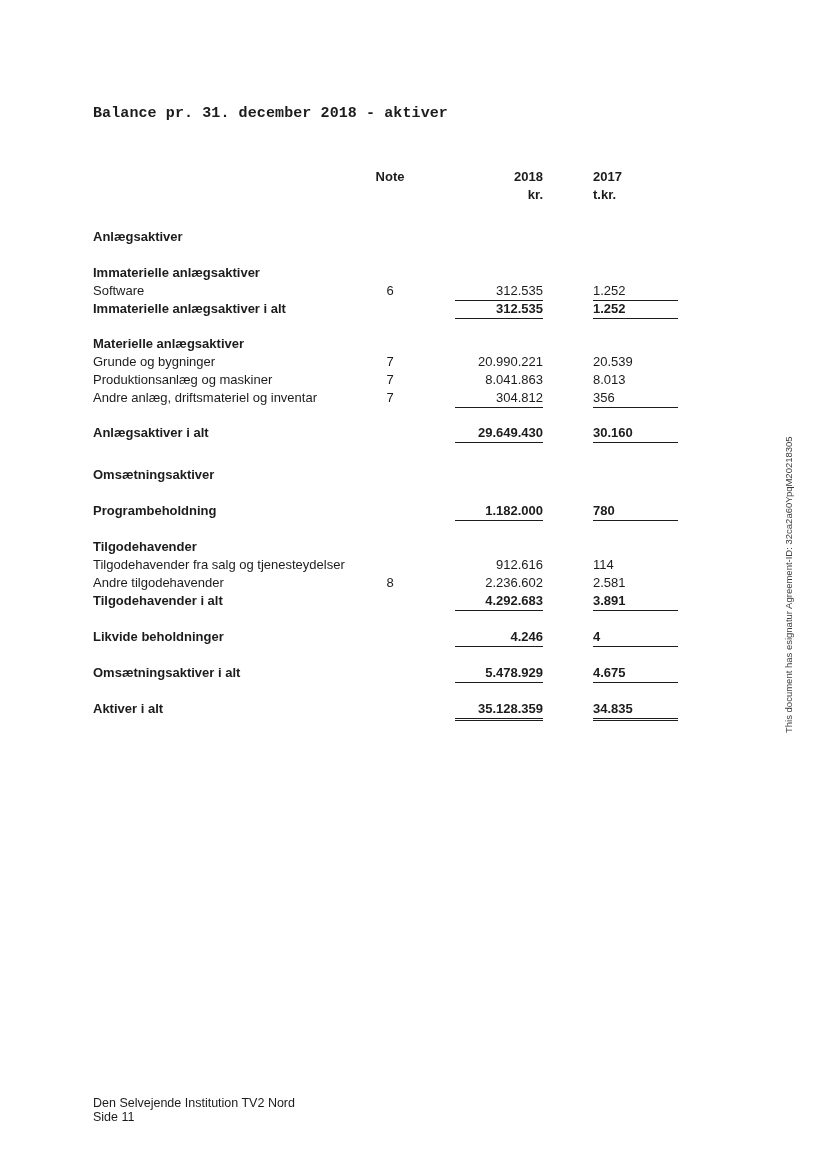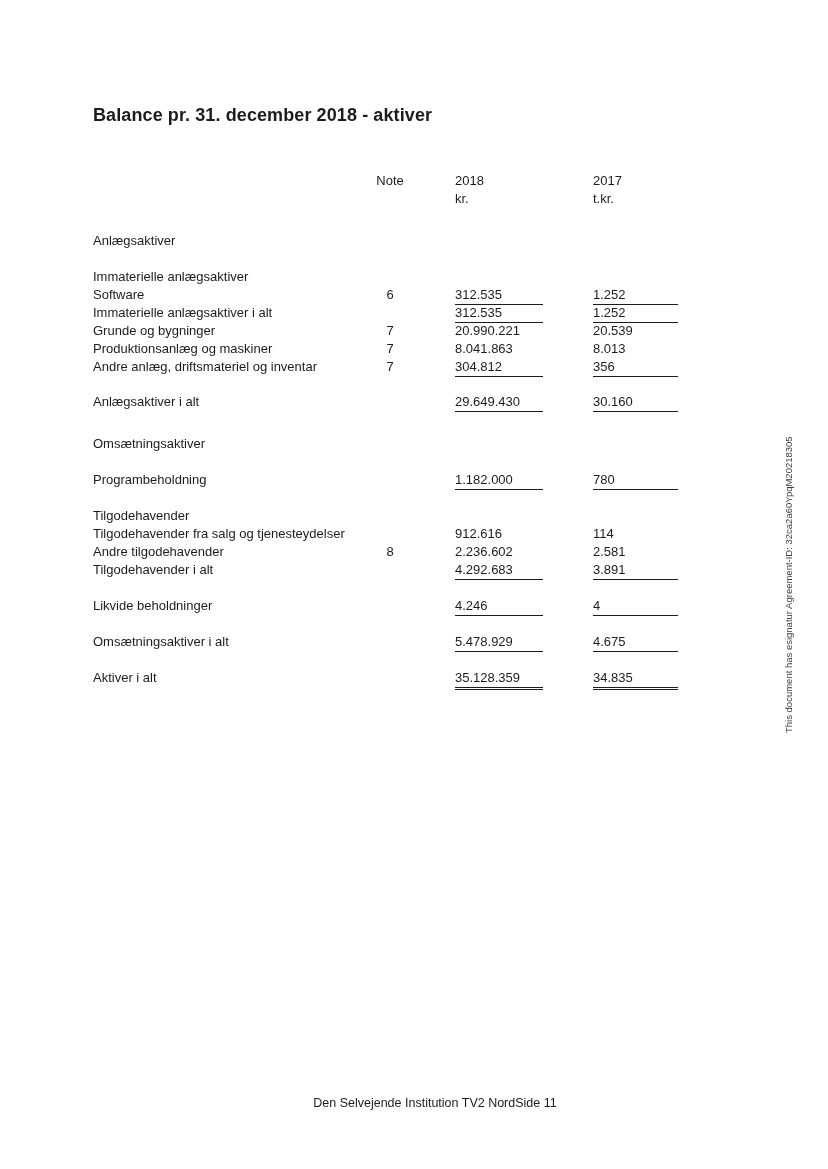--- a/index.html
+++ b/index.html
@@ -13,50 +13,52 @@
     overflow: hidden;
     position: relative;
   }
   .doc {
     position: absolute;
     left: 93px;
     top: 105px;
     width: 600px;
   }
   .title {
-    font-size: 18px;
+    font-size: 15px;
     font-weight: bold;
     margin: 0 0 46px 0;
     letter-spacing: 0.1px;
+    font-family: Liberation Mono, monospace;
   }
   .row {
     display: flex;
     align-items: baseline;
     height: 18px;
     font-size: 13px;
     line-height: 18px;
   }
   .lbl  { width: 272px; flex: none; white-space: nowrap; }
   .note { width: 50px;  flex: none; text-align: center; }
-  .val  { width: 88px;  flex: none; margin-left: 40px; }
+  .val  { width: 88px;  flex: none; margin-left: 40px; text-align: right; }
   .val2 { width: 85px;  flex: none; margin-left: 50px; }
-  .b    { font-weight: normal; }
+  .b    { font-weight: bold; }
   .u    { border-bottom: 1.5px solid #1c1c1c; }
   .uu   { border-bottom: 3px double #1c1c1c; }
   .gs { margin-top: 17px; }
   .gm { margin-top: 18px; }
   .gl { margin-top: 24px; }
   .footer {
     position: absolute;
     left: 93px;
     right: 51px;
     top: 1096px;
     display: flex;
-    justify-content: center;
+    justify-content: flex-start;
     font-size: 12.5px;
+    flex-direction: column;
   }
   .watermark {
     position: absolute;
     right: 34px;
     top: 428px;
     height: 305px;
     font-size: 9.5px;
     color: #3c3c3c;
     writing-mode: vertical-rl;
     transform: rotate(180deg);
@@ -98,20 +100,23 @@
     <span class="val2 u">1.252</span>
   </div>
 
   <div class="row">
     <span class="lbl b">Immaterielle anlægsaktiver i alt</span>
     <span class="note"></span>
     <span class="val u b">312.535</span>
     <span class="val2 u b">1.252</span>
   </div>
 
+  <div class="row gs">
+    <span class="lbl b">Materielle anlægsaktiver</span>
+  </div>
 
   <div class="row">
     <span class="lbl">Grunde og bygninger</span>
     <span class="note">7</span>
     <span class="val">20.990.221</span>
     <span class="val2">20.539</span>
   </div>
 
   <div class="row">
     <span class="lbl">Produktionsanlæg og maskiner</span>

